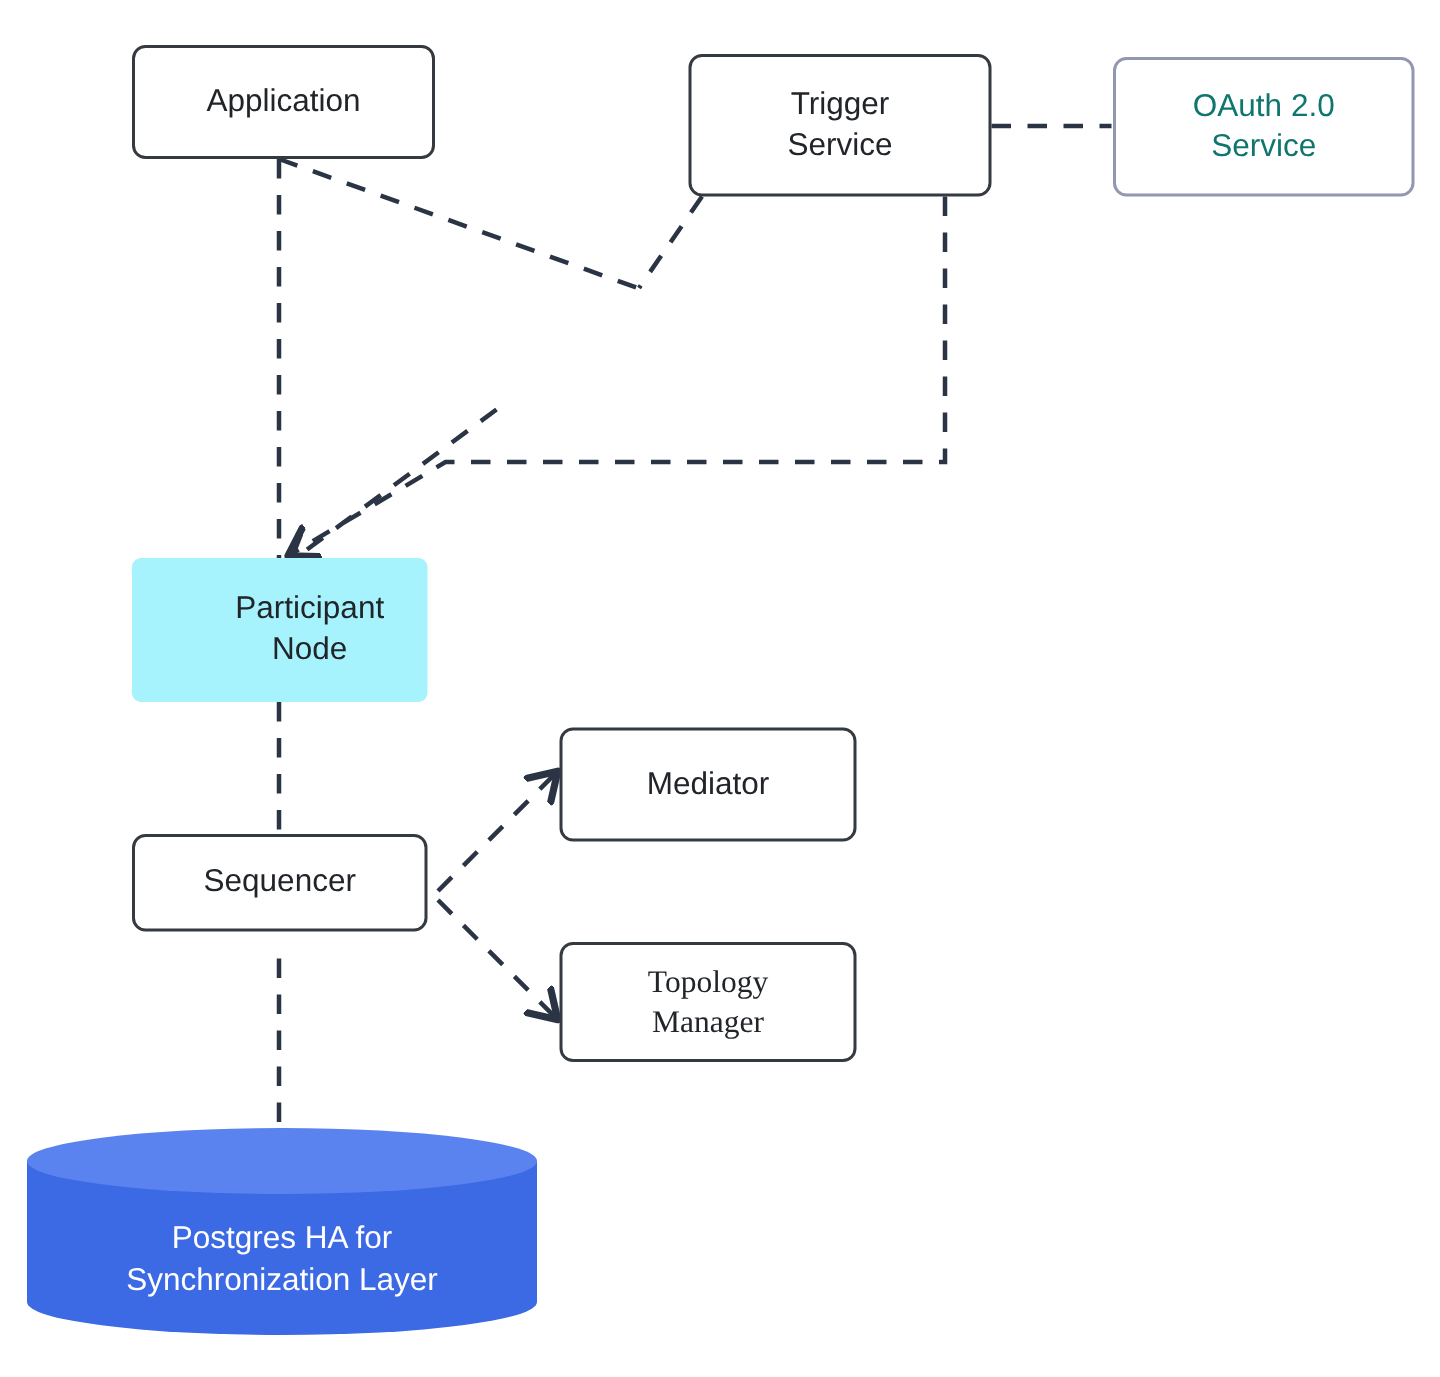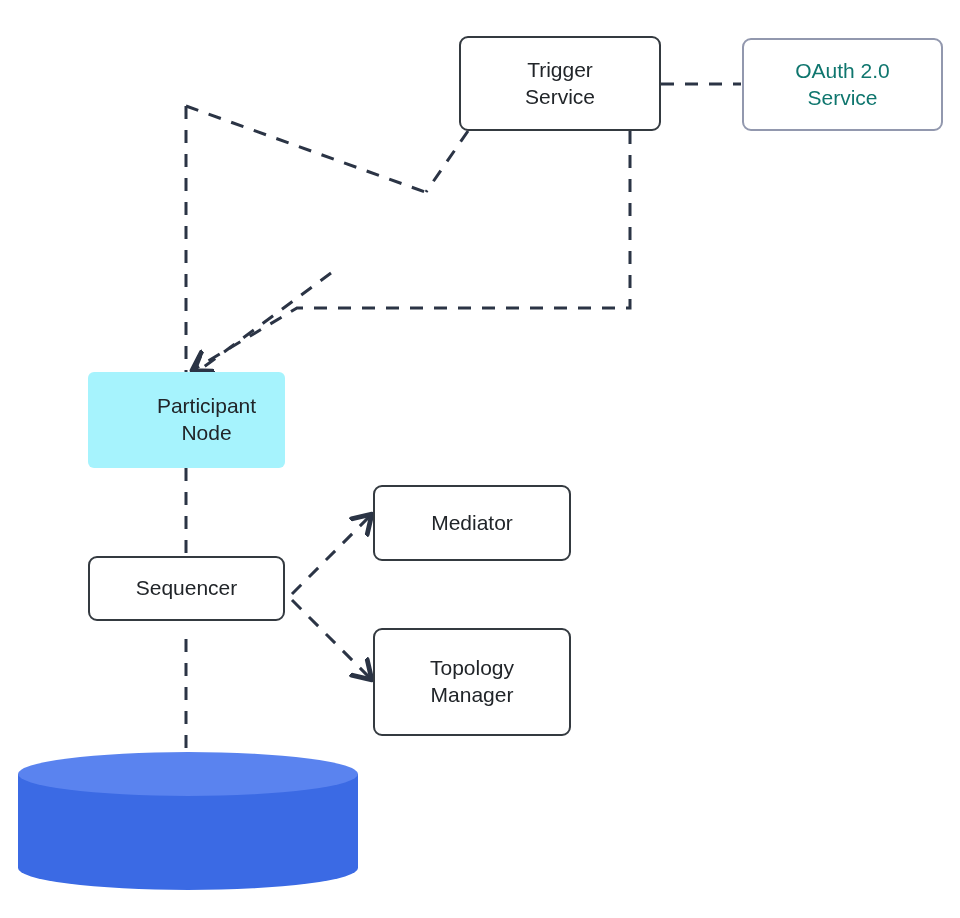--- a/index.html
+++ b/index.html
@@ -95,20 +95,23 @@
       <path d="M 186 468 L 186 556"></path>
 
       <path d="M 292 594 L 371 515" marker-end="url(#arrow)"></path>
 
       <path d="M 292 600 L 371 679" marker-end="url(#arrow)"></path>
 
       <path d="M 186 639 L 186 770"></path>
     </g>
   </svg>
 
+  <div class="node node-box" style="left:88px;top:30px;width:202px;height:76px;">
+    <span class="node-label">Application</span>
+  </div>
 
   <div class="node node-box" style="left:459px;top:36px;width:202px;height:95px;">
     <span class="node-label">Trigger
 Service</span>
   </div>
 
   <div class="node node-box dim" style="left:742px;top:38px;width:201px;height:93px;">
     <span class="node-label">OAuth 2.0
 Service</span>
   </div>
@@ -120,25 +123,27 @@
   </div>
 
   <div class="node node-box" style="left:88px;top:556px;width:197px;height:65px;">
     <span class="node-label">Sequencer</span>
   </div>
 
   <div class="node node-box" style="left:373px;top:485px;width:198px;height:76px;align-items:center;">
     <span class="node-label">Mediator</span>
   </div>
 
-  <div class="node node-box" style="left:373px;top:628px;width:198px;height:108px;">
+  <div class="node node-box" style="left:373px;top:628px;width:198px;height:80px;font-family:Liberation Serif, serif;">
     <span class="node-label">Topology
 Manager</span>
   </div>
 
   <div class="db" style="left:18px;top:752px;width:340px;height:138px;">
     <svg width="340" height="138" viewBox="0 0 340 138" xmlns="http://www.w3.org/2000/svg">
       <path d="M0,22 L0,116 A170,22 0 0 0 340,116 L340,22 Z" fill="#3b6ae4"></path>
       <ellipse cx="170" cy="22" rx="170" ry="22" fill="#5a83ef"></ellipse>
     </svg>
+    <span class="db-text" style="top:60px;">Postgres HA for
+Synchronization Layer</span>
   </div>
 
 </div>
 
 </body></html>

